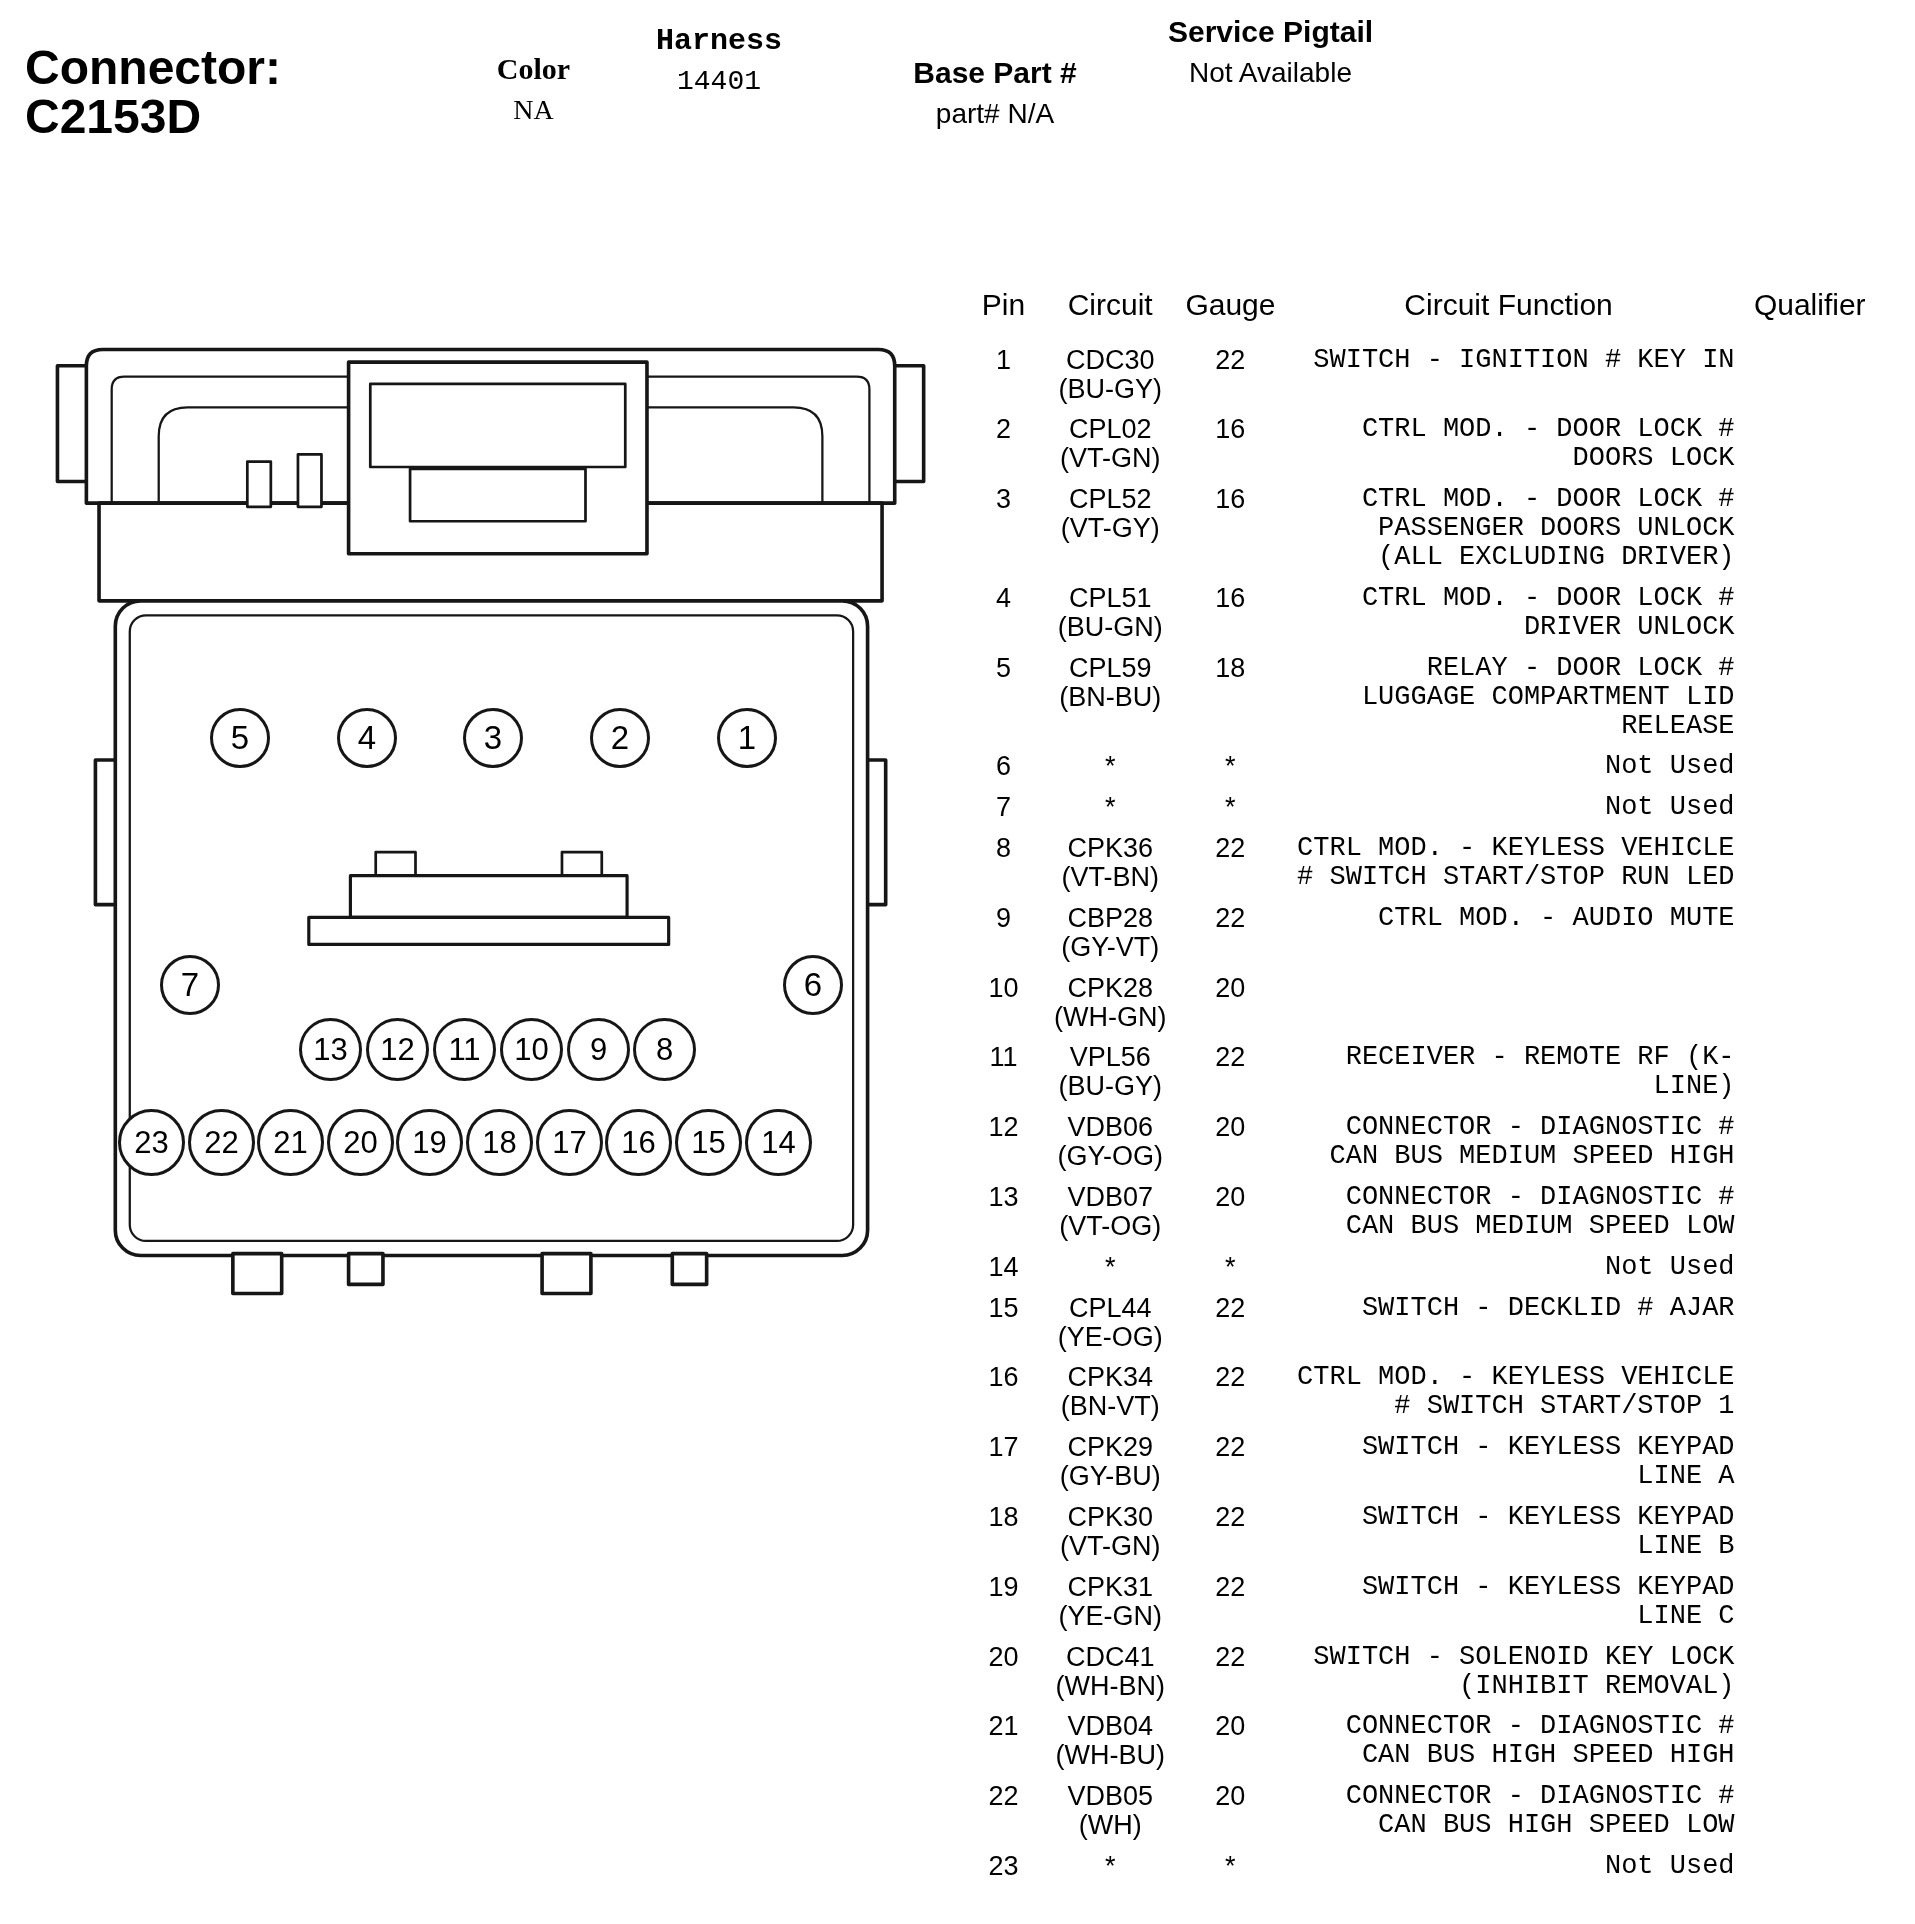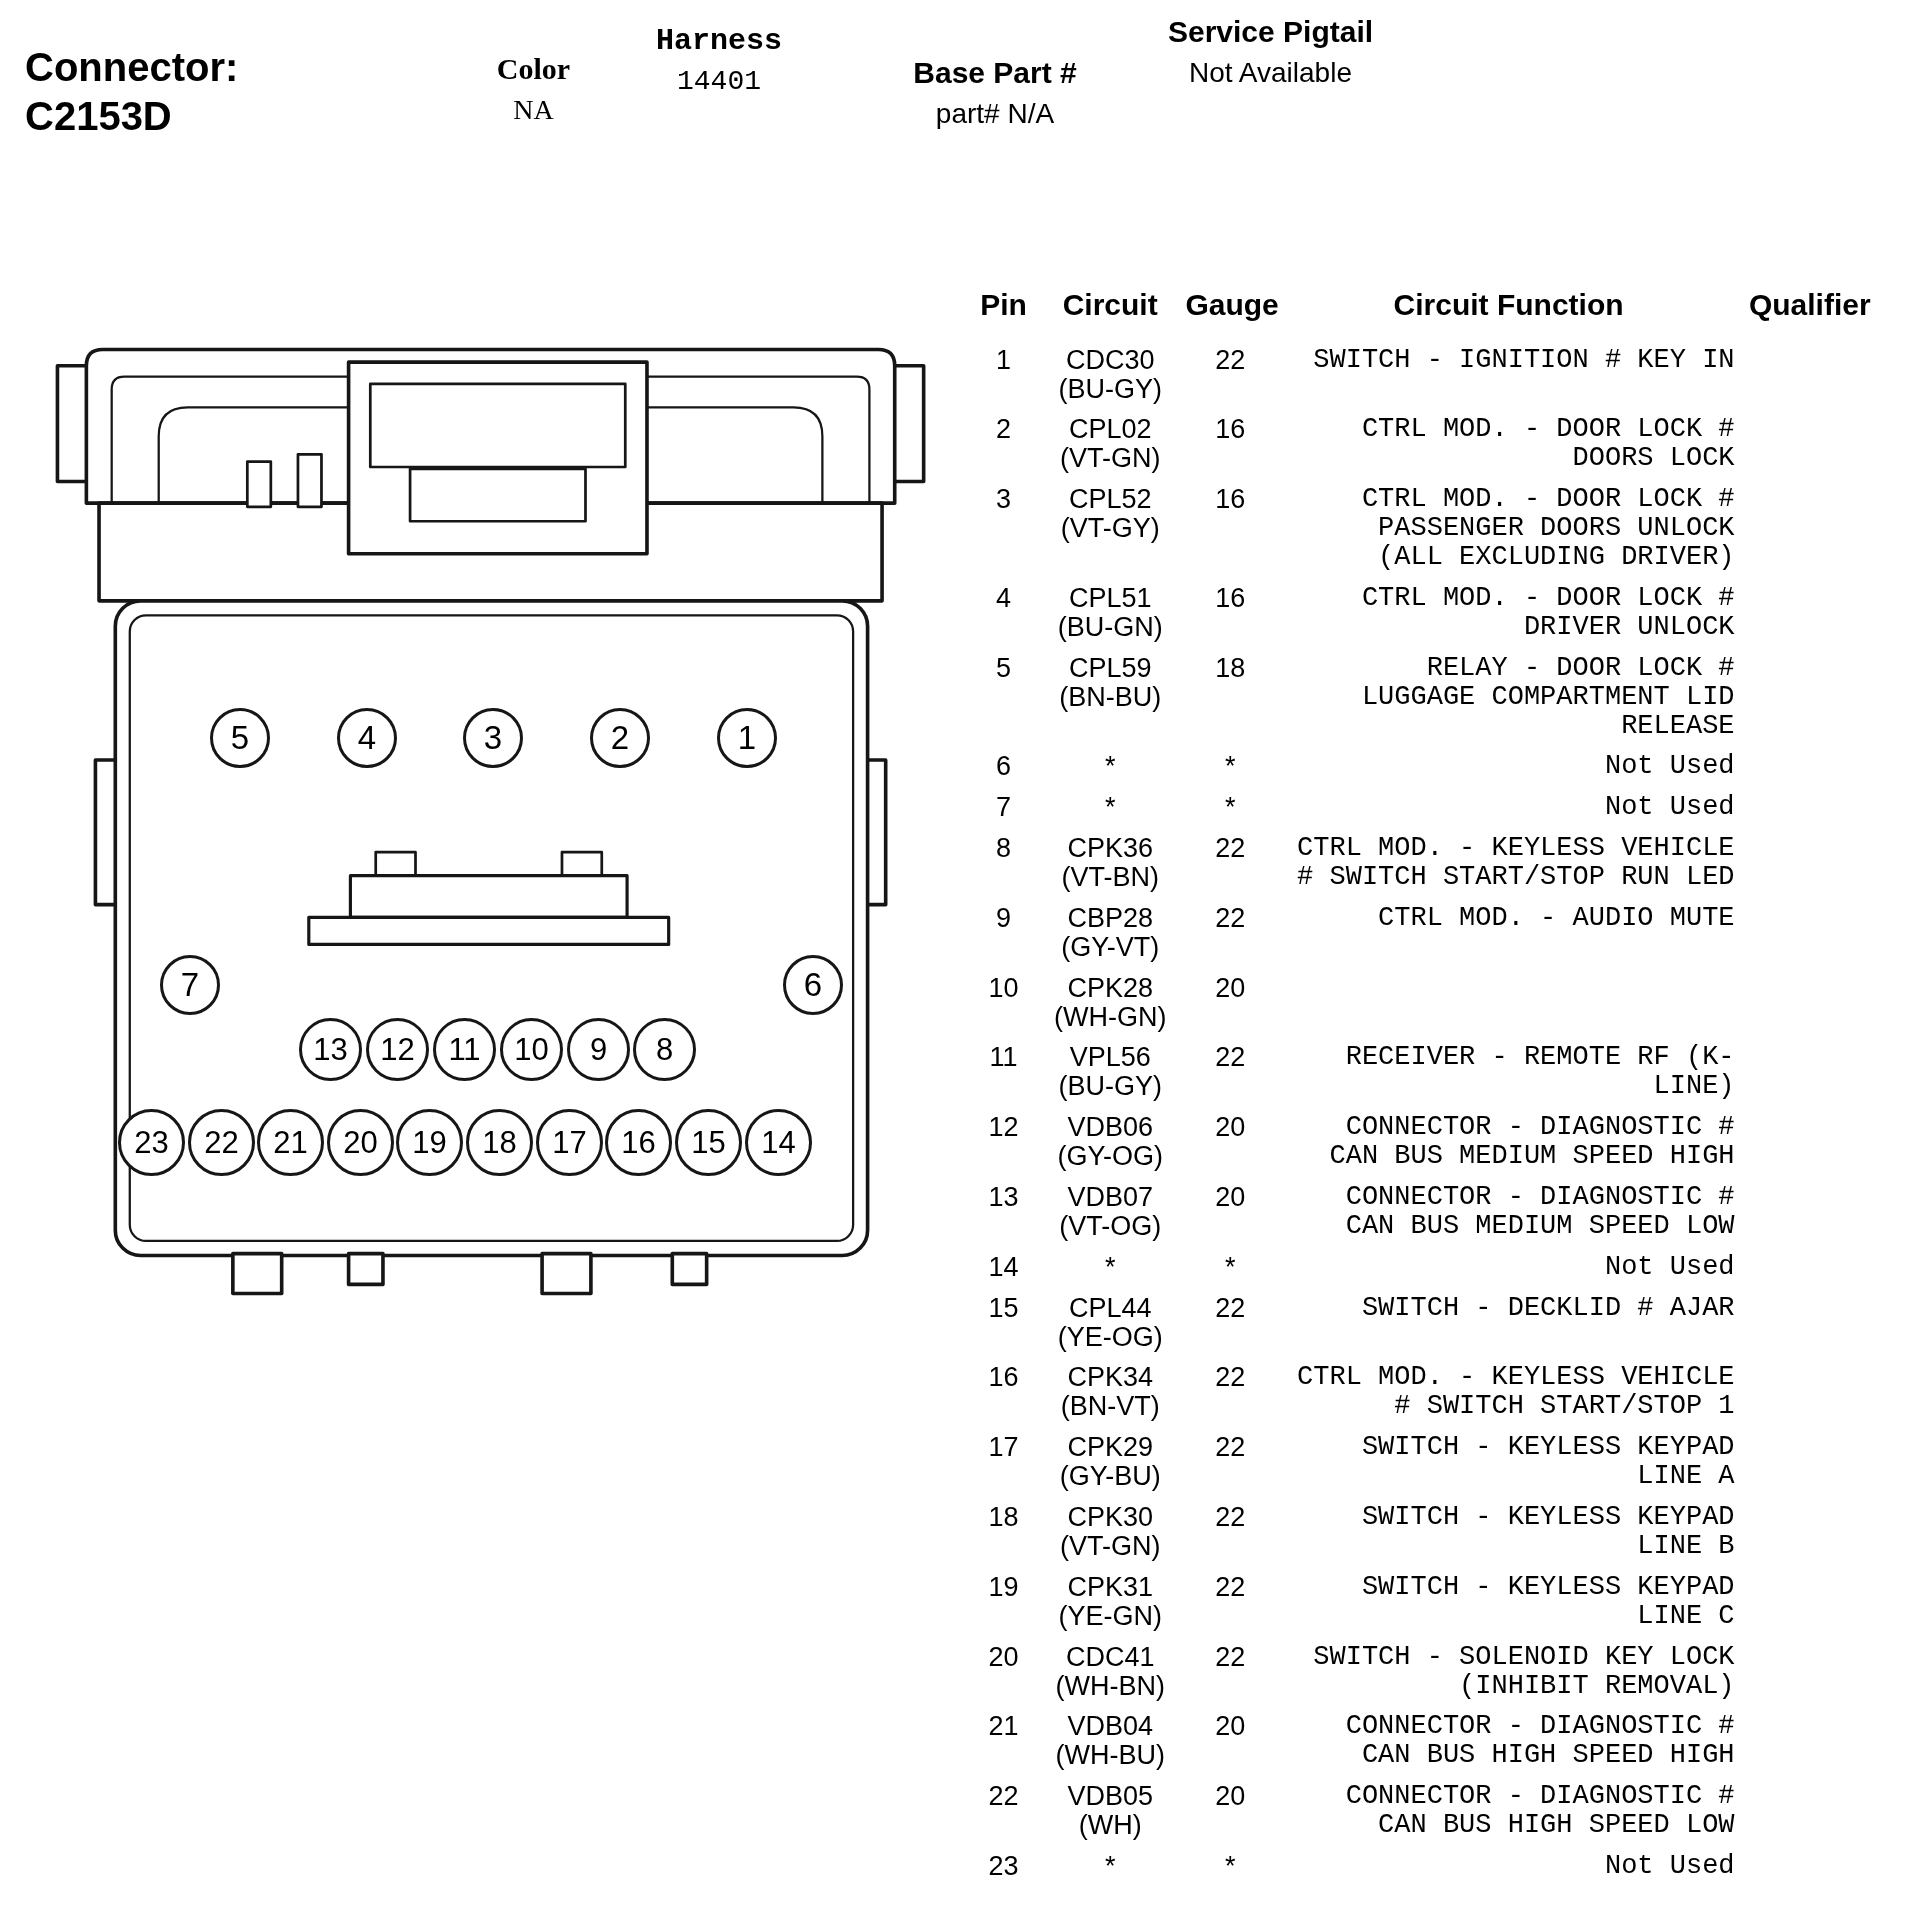--- a/index.html
+++ b/index.html
@@ -1,20 +1,20 @@
 <!DOCTYPE html>
 <html style="font-size:14.5px"><head>
 <meta charset="utf-8">
 <style>
   * { margin:0; padding:0; box-sizing:border-box; }
   html,body { background:#ffffff; color:#000; font-family:"Liberation Sans", sans-serif; }
   .page { position:relative; width:1915px; height:1924px; background:#fff; overflow:hidden; }
 
   
-  .connector-block { position:absolute; left:25px; top:43px; font-weight:bold; font-size:40px; line-height:49px; }
+  .connector-block { position:absolute; left:25px; top:43px; font-weight:bold; font-size:48px; line-height:49px; }
   .hblock { position:absolute; text-align:center; }
   .hblock .hlabel { font-weight:bold; font-size:30px; }
   .hblock .hvalue { font-size:28px; line-height:33px; margin-top:7.2px; }
   .hb-description { left:215px; top:23.5px; width:282px; }
   .hb-color       { left:481px; top:52px; width:105px;font-family:Liberation Serif, serif; }
   .hb-harness     { left:633px; top:23.5px; width:172px;font-family:Liberation Mono, monospace; }
   .hb-basepart    { left:891px; top:23.5px; width:208px;margin-top:32px; }
   .hb-pigtail     { left:1162px; top:15px; width:217px; }
 
   
@@ -27,21 +27,21 @@
   }
 
   
   .pin-table { position:absolute; left:972px; top:288px; width:914px; font-size:27px; }
   .thead, .trow {
     display:grid;
     grid-template-columns:63px 136px 90px 452px 136px;
     column-gap:7.2px;
     align-items:start;
   }
-  .thead { font-weight:bold; font-size:30px; margin-bottom:23.5px; }
+  .thead { font-weight:normal; font-size:30px; margin-bottom:23.5px; }
   .thead > div { text-align:center; }
   .trow { margin-bottom:11.8px; line-height:29px; }
   .c-pin, .c-gauge, .c-circuit, .c-qual { text-align:center; }
   .c-func { text-align:right; white-space:pre-line; padding-left:12.7px;font-family:Liberation Mono, monospace; }
 </style>
 </head>
 <body>
 
 <div class="page">
 

